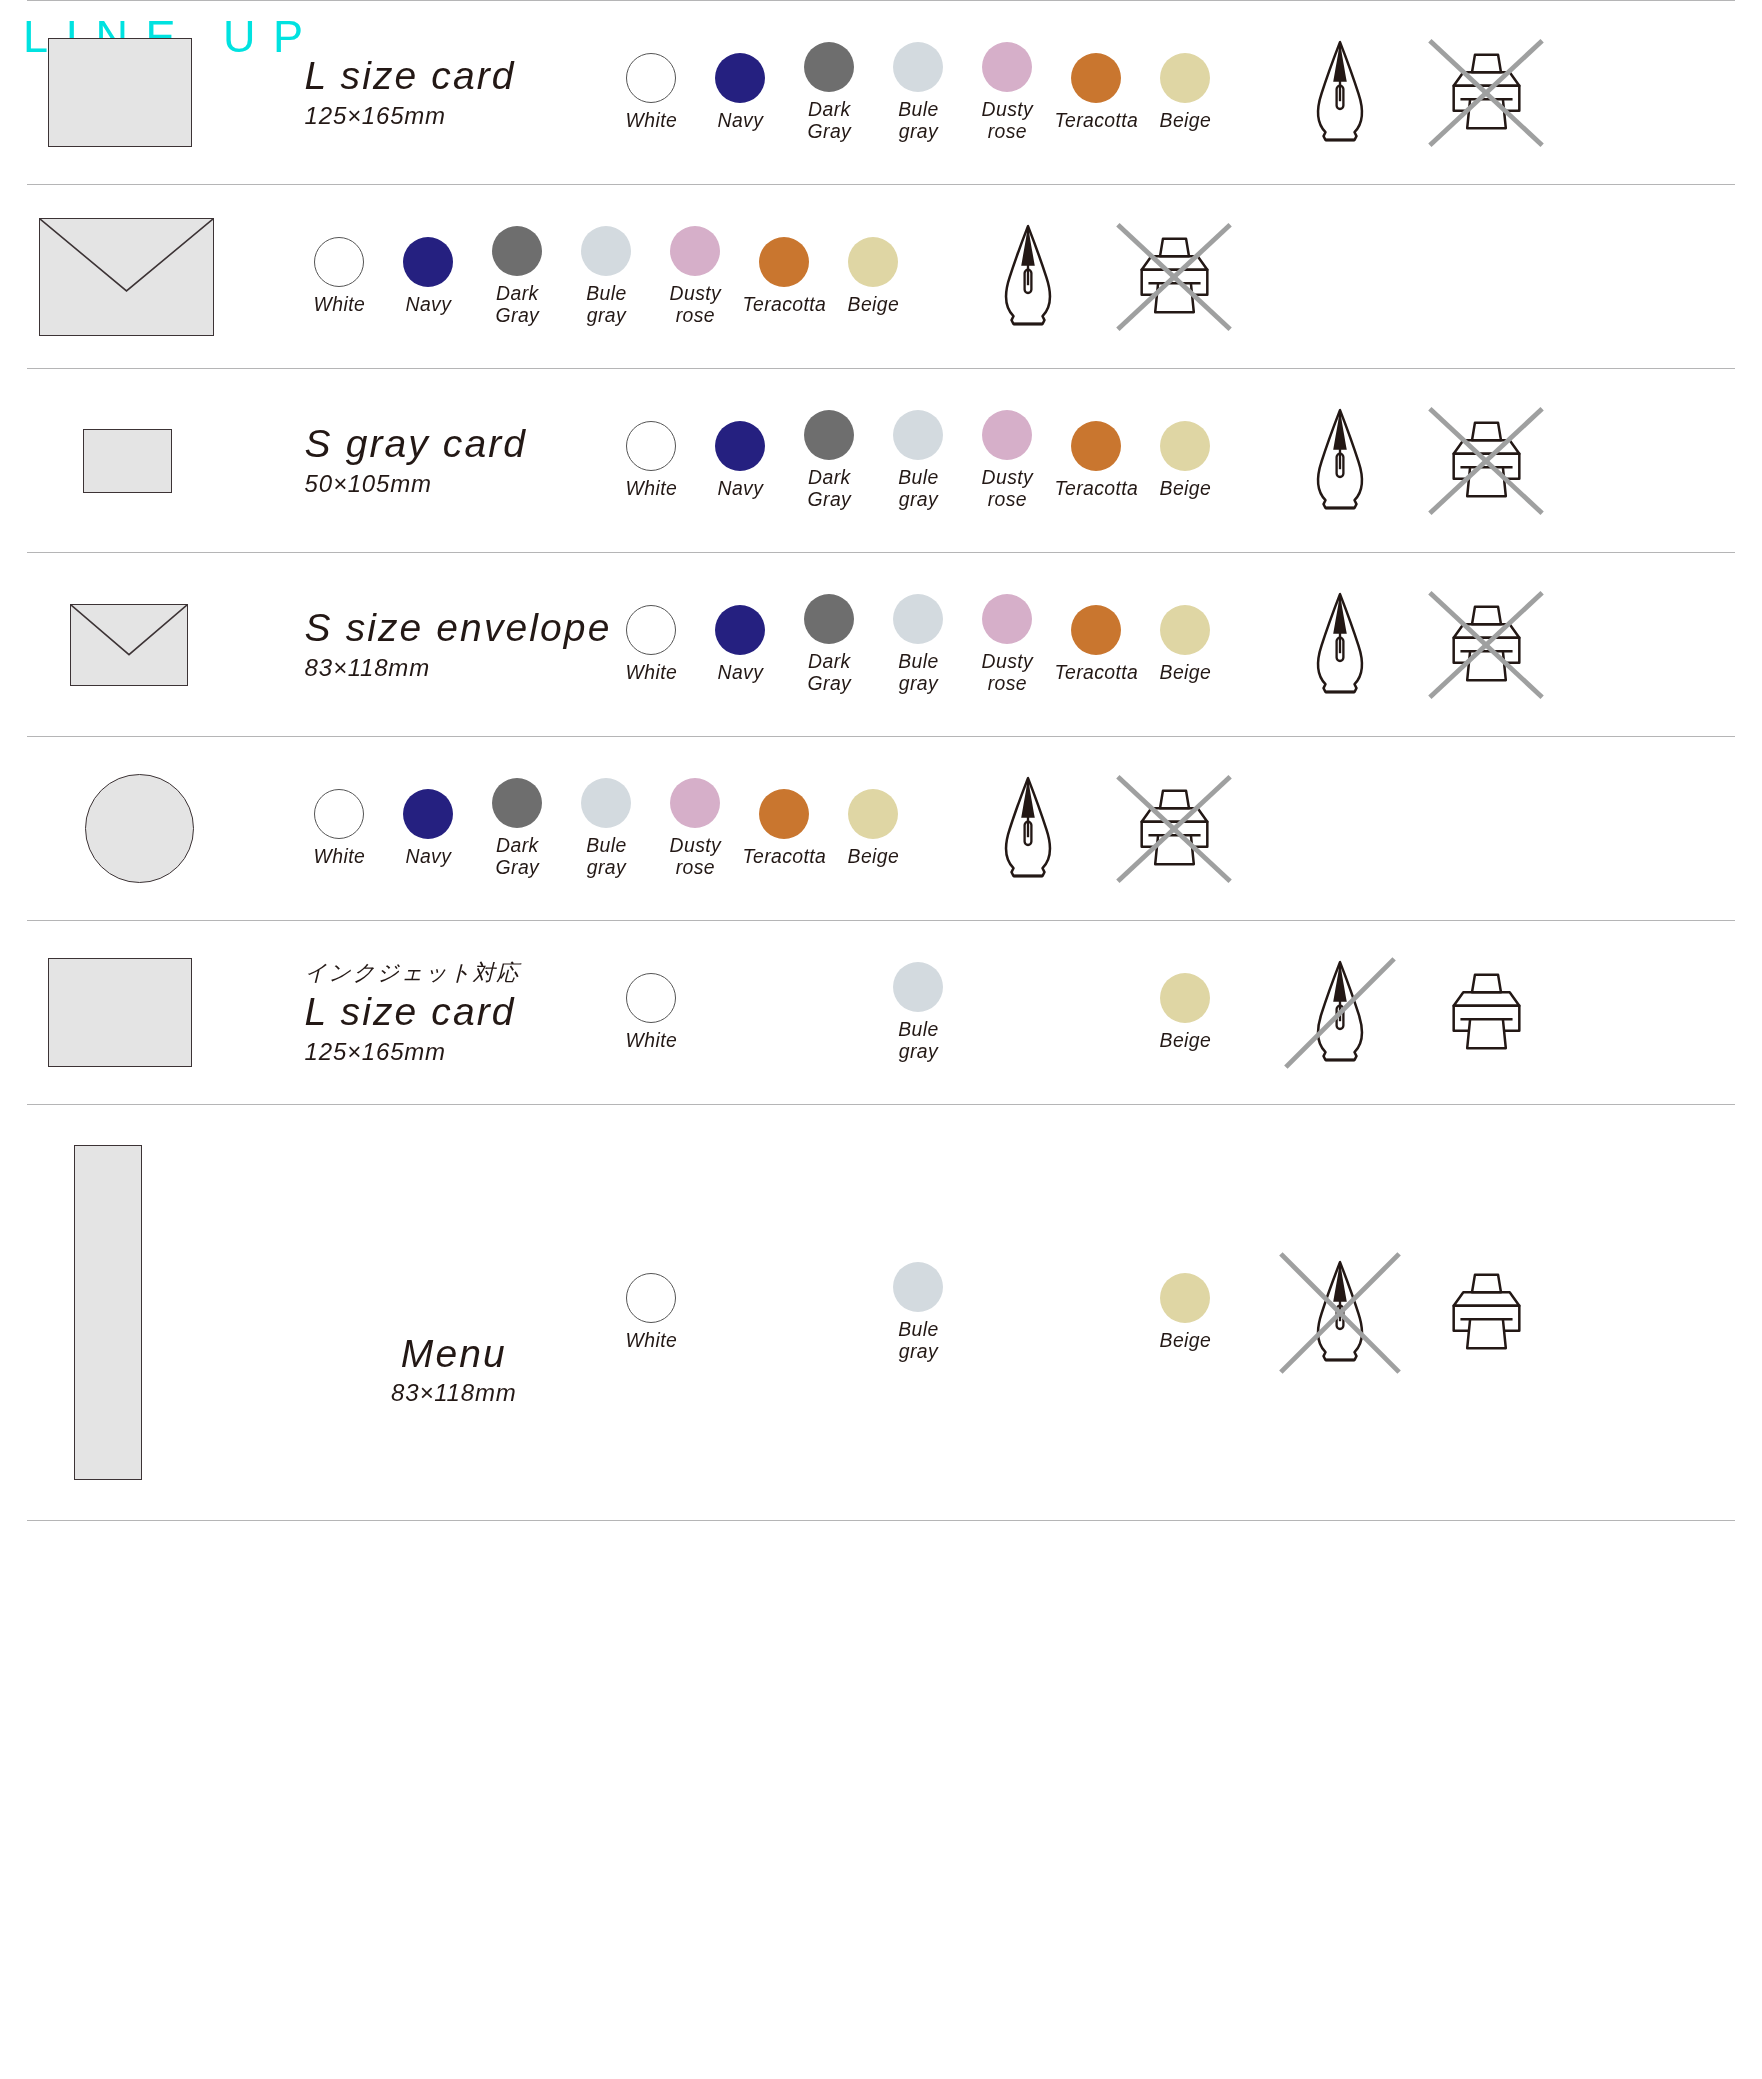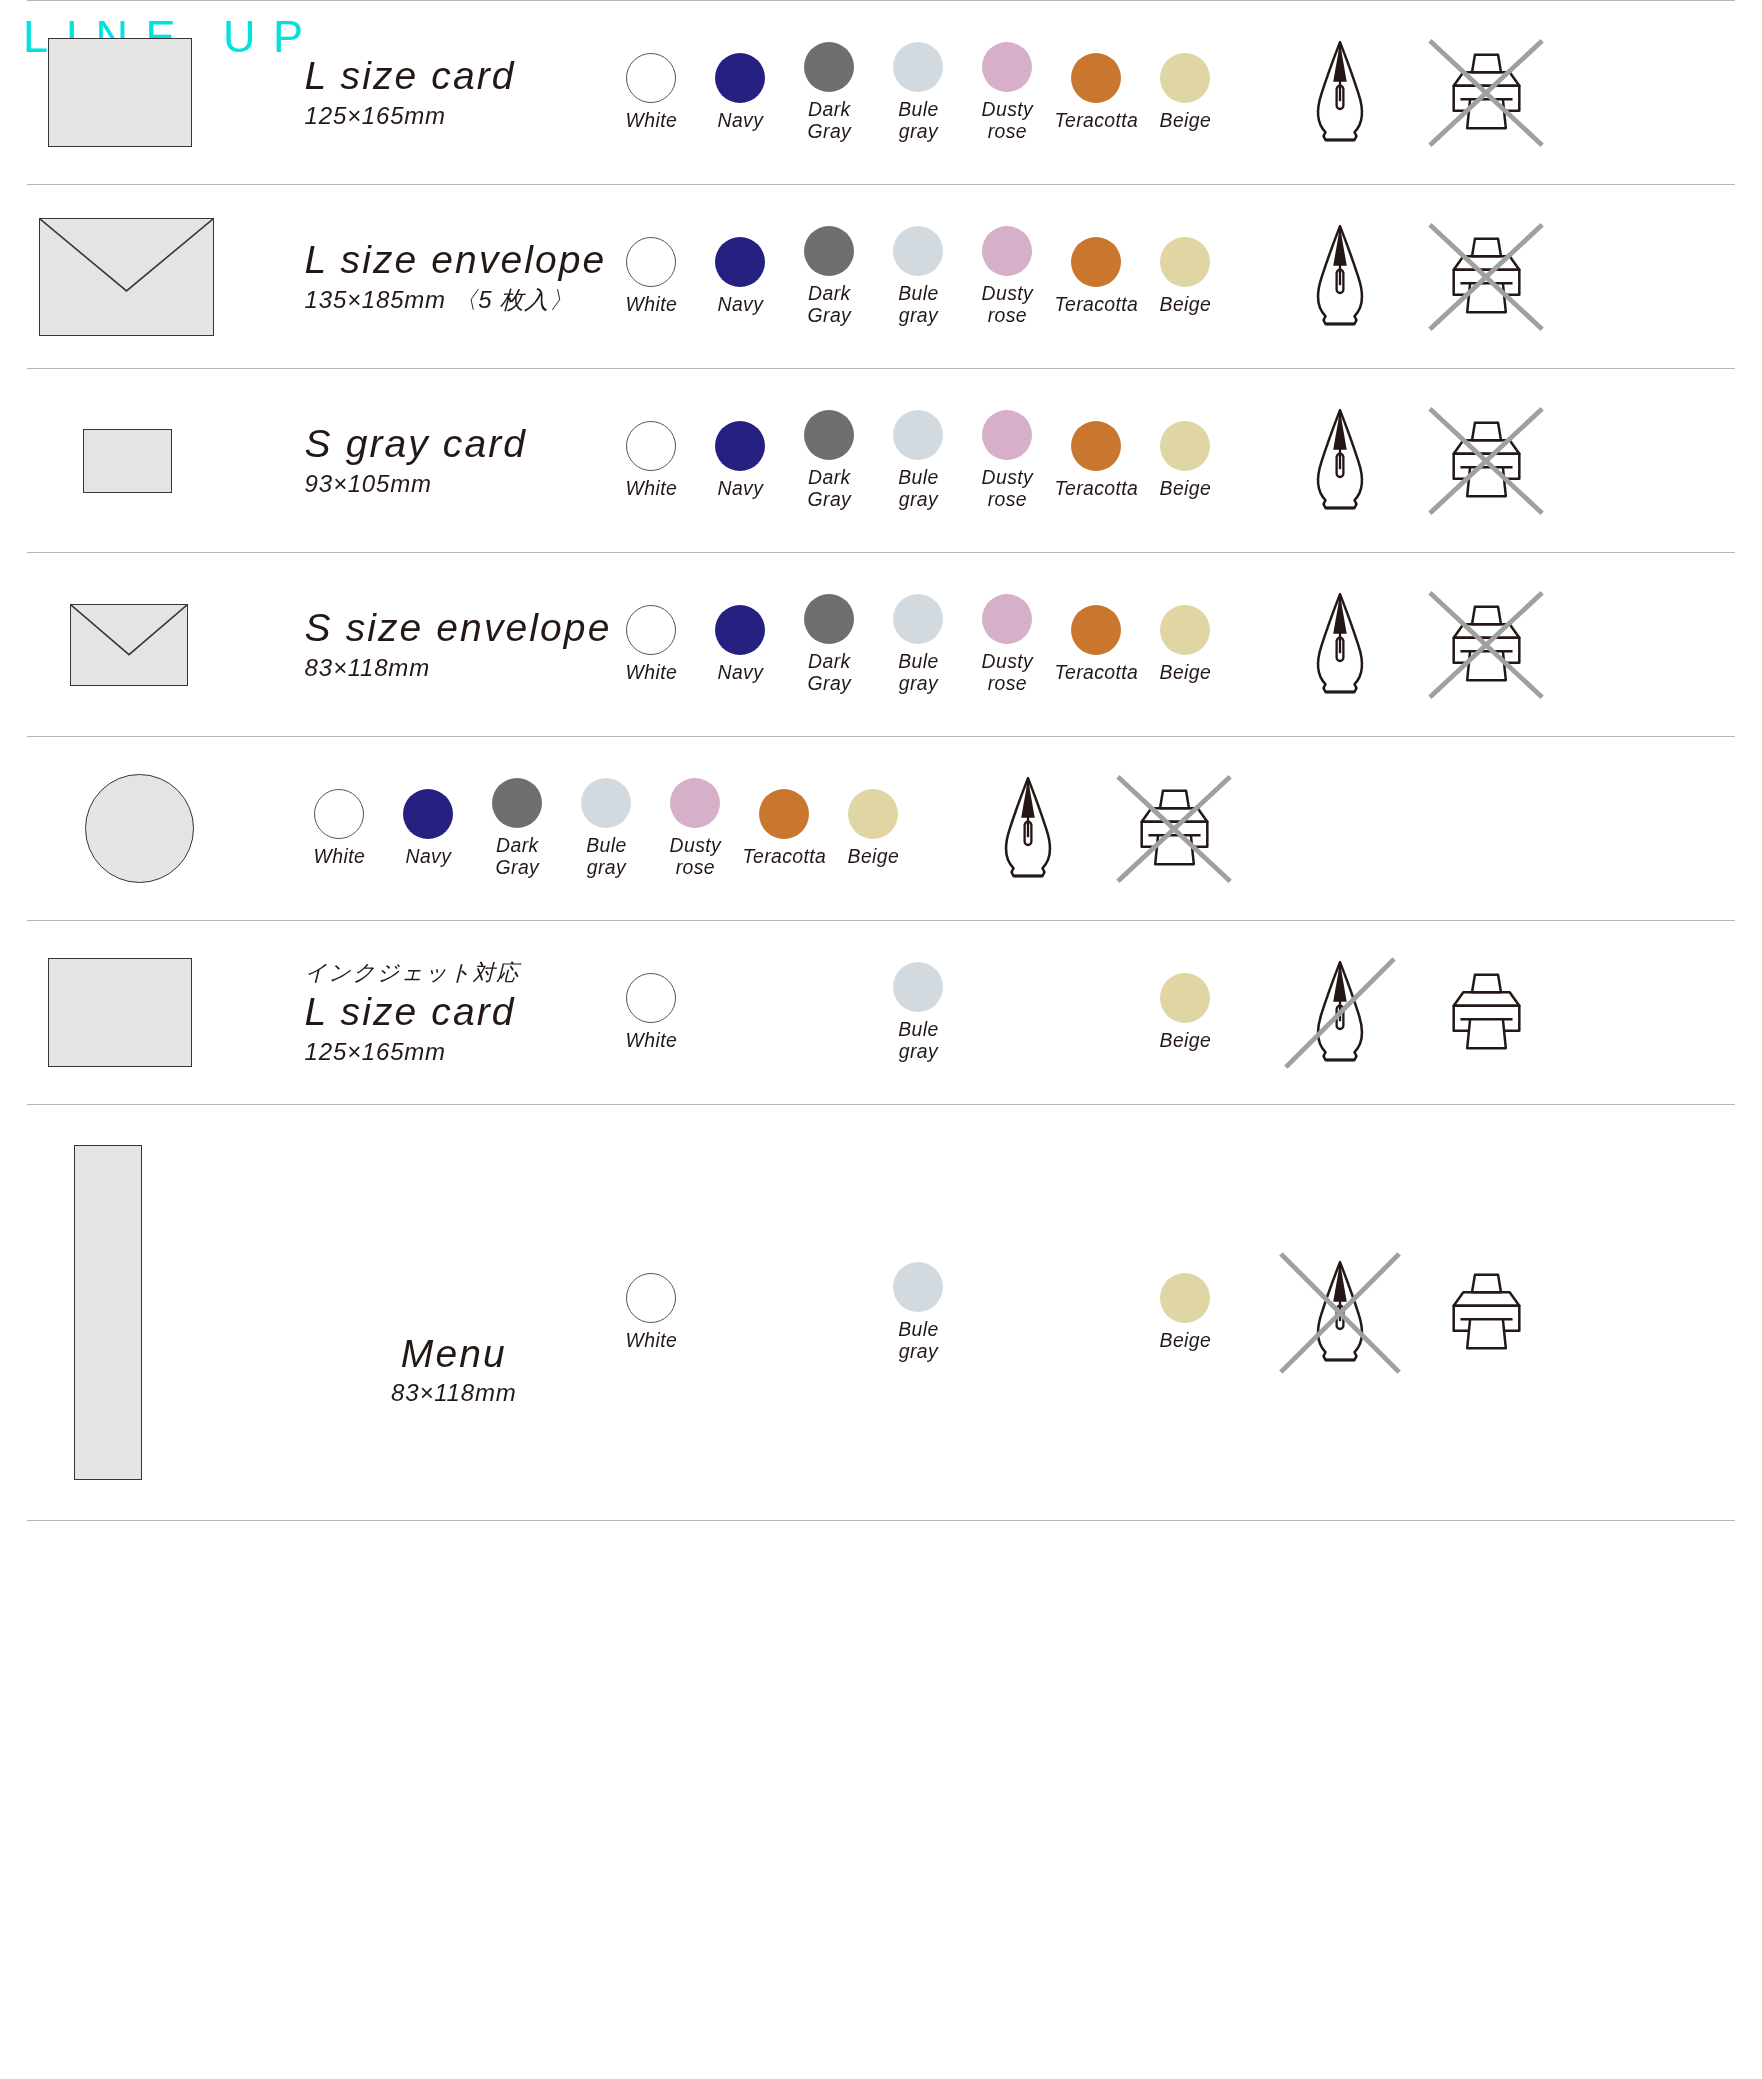--- a/index.html
+++ b/index.html
@@ -268,25 +268,20 @@
     <div class="row h-row-2  ">
 
     <div class="thumb-cell ">
       <div class="shape-envelope" style="width:175px;height:118px;margin-left:11.6px;">
       <svg viewBox="0 0 180 122" preserveAspectRatio="none">
         <path d="M0 0 L 90 75.64 L 180 0" fill="none" stroke="#3c3335" stroke-width="1.6" vector-effect="non-scaling-stroke"></path>
       </svg>
         </div>
     </div>
 
-    <div class="name-cell" style="">
-
-      <div class="prod-name">L size envelope</div>
-      <div class="prod-size">135×185mm 〈5 枚入〉</div>
-    </div>
 
     <div class="colors-cell">
       <div class="swatch-slot">
       <div class="swatch-dot outline" style=""></div>
       <div class="swatch-label">White</div>
     </div>
         <div class="swatch-slot">
       <div class="swatch-dot" style="background:#252080;"></div>
       <div class="swatch-label">Navy</div>
     </div>
@@ -342,21 +337,21 @@
   </div>
     <div class="row h-row-3  ">
 
     <div class="thumb-cell ">
       <div class="shape-rect" style="width:89px;height:64px;margin-left:56px;"></div>
     </div>
 
     <div class="name-cell" style="">
 
       <div class="prod-name">S gray card</div>
-      <div class="prod-size">93×105mm</div>
+      <div class="prod-size">50×105mm</div>
     </div>
 
     <div class="colors-cell">
       <div class="swatch-slot">
       <div class="swatch-dot outline" style=""></div>
       <div class="swatch-label">White</div>
     </div>
         <div class="swatch-slot">
       <div class="swatch-dot" style="background:#252080;"></div>
       <div class="swatch-label">Navy</div>

